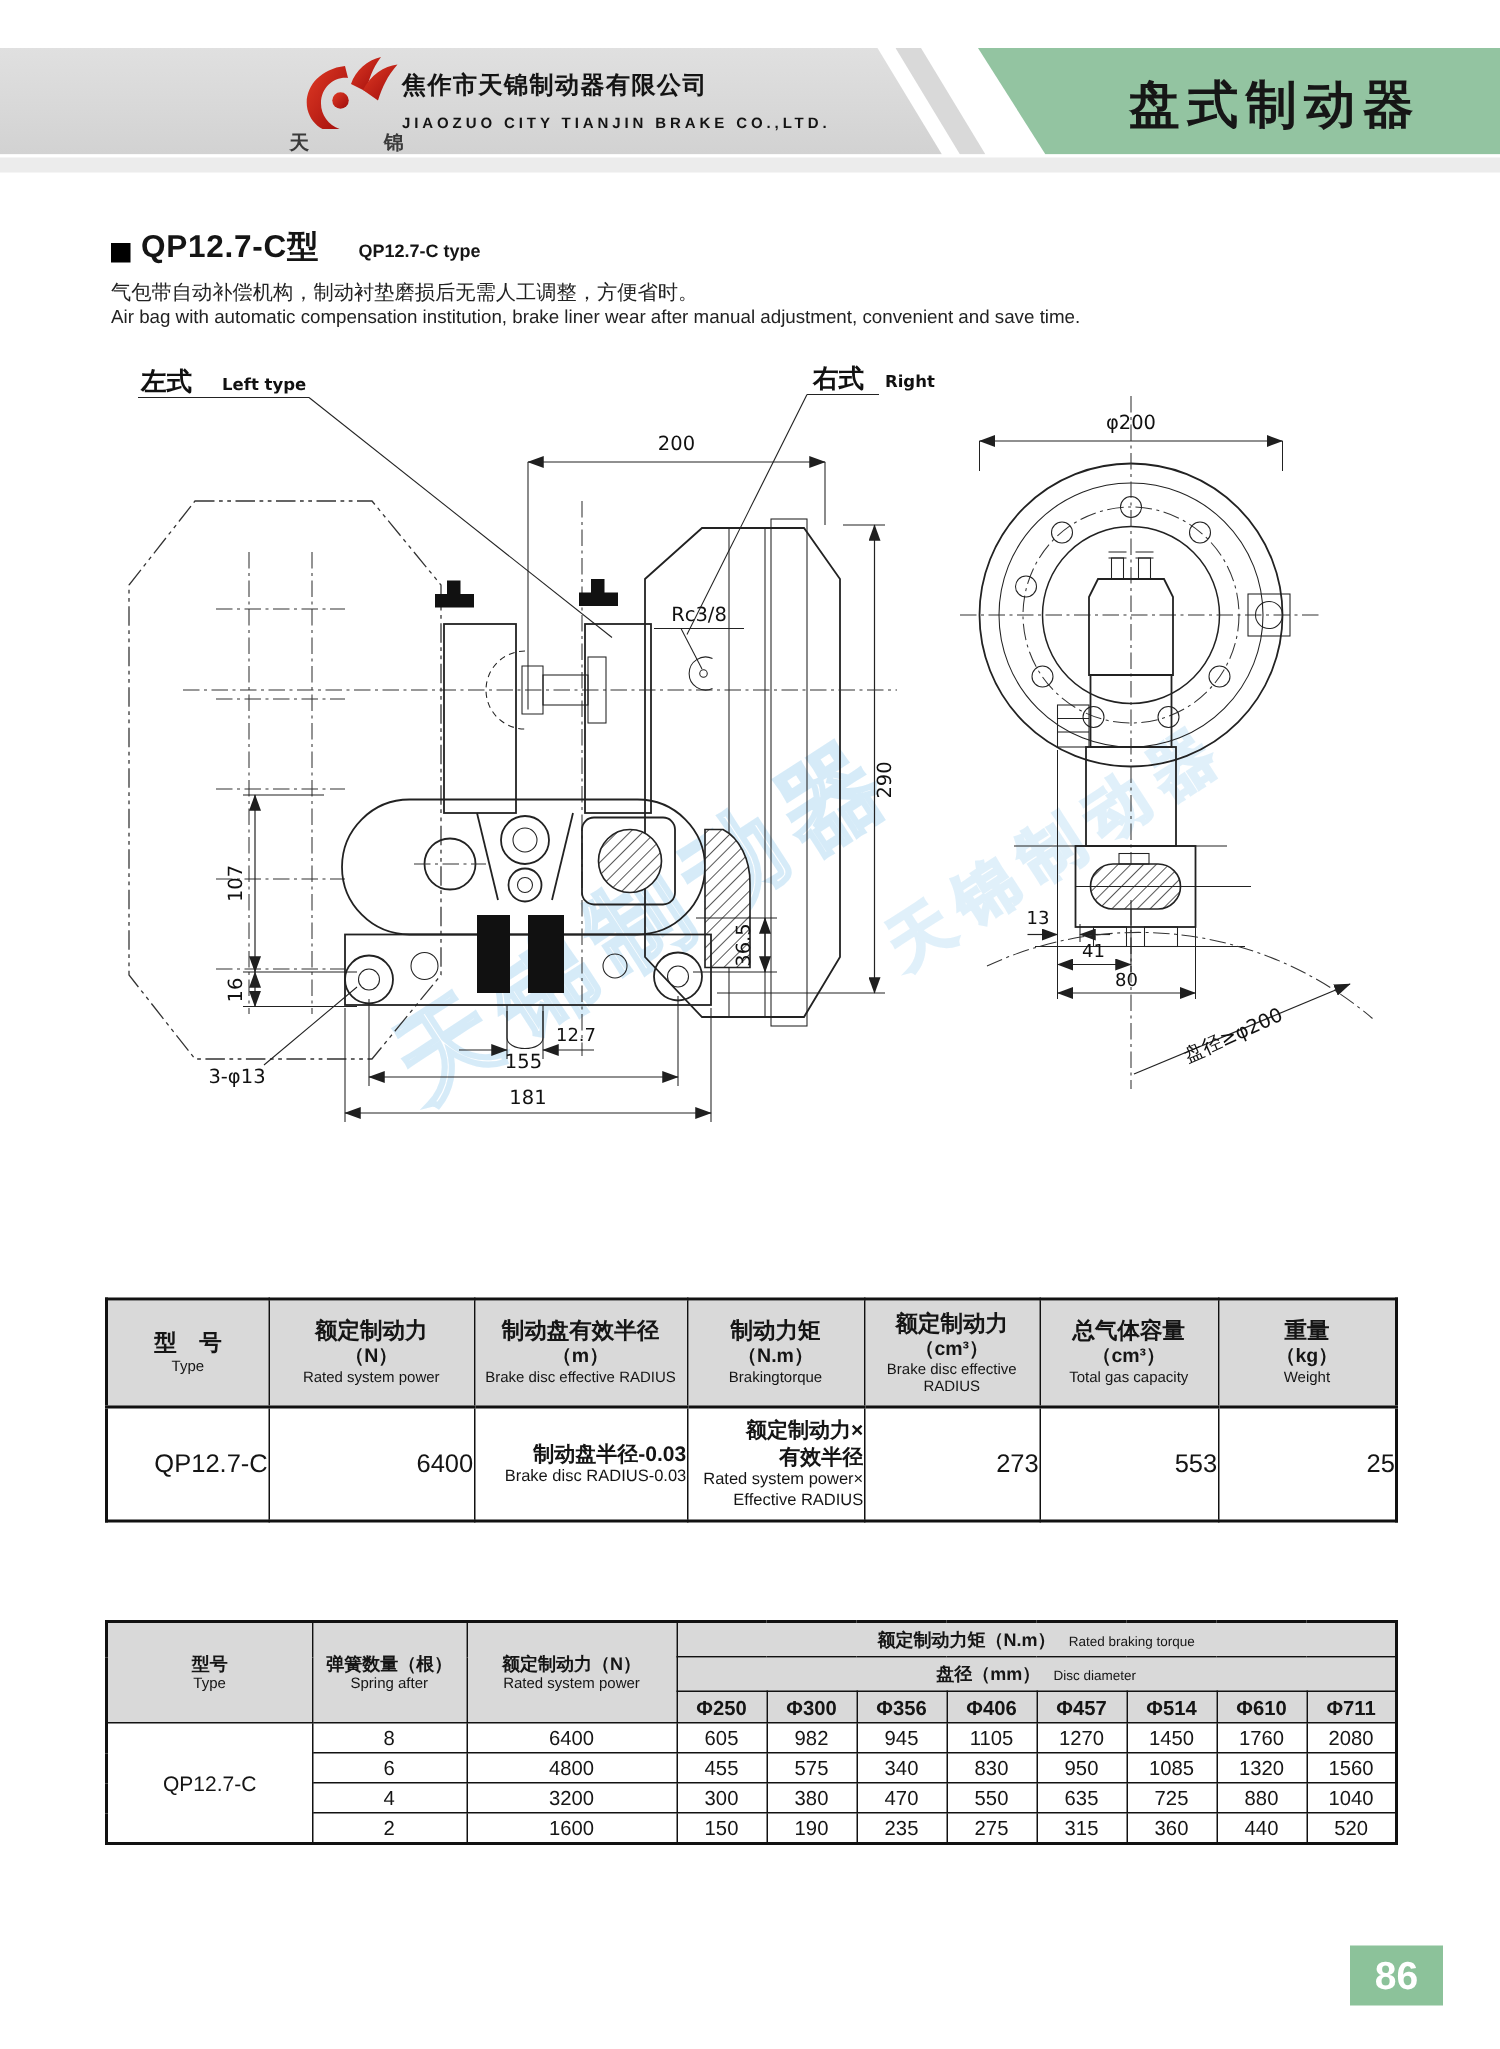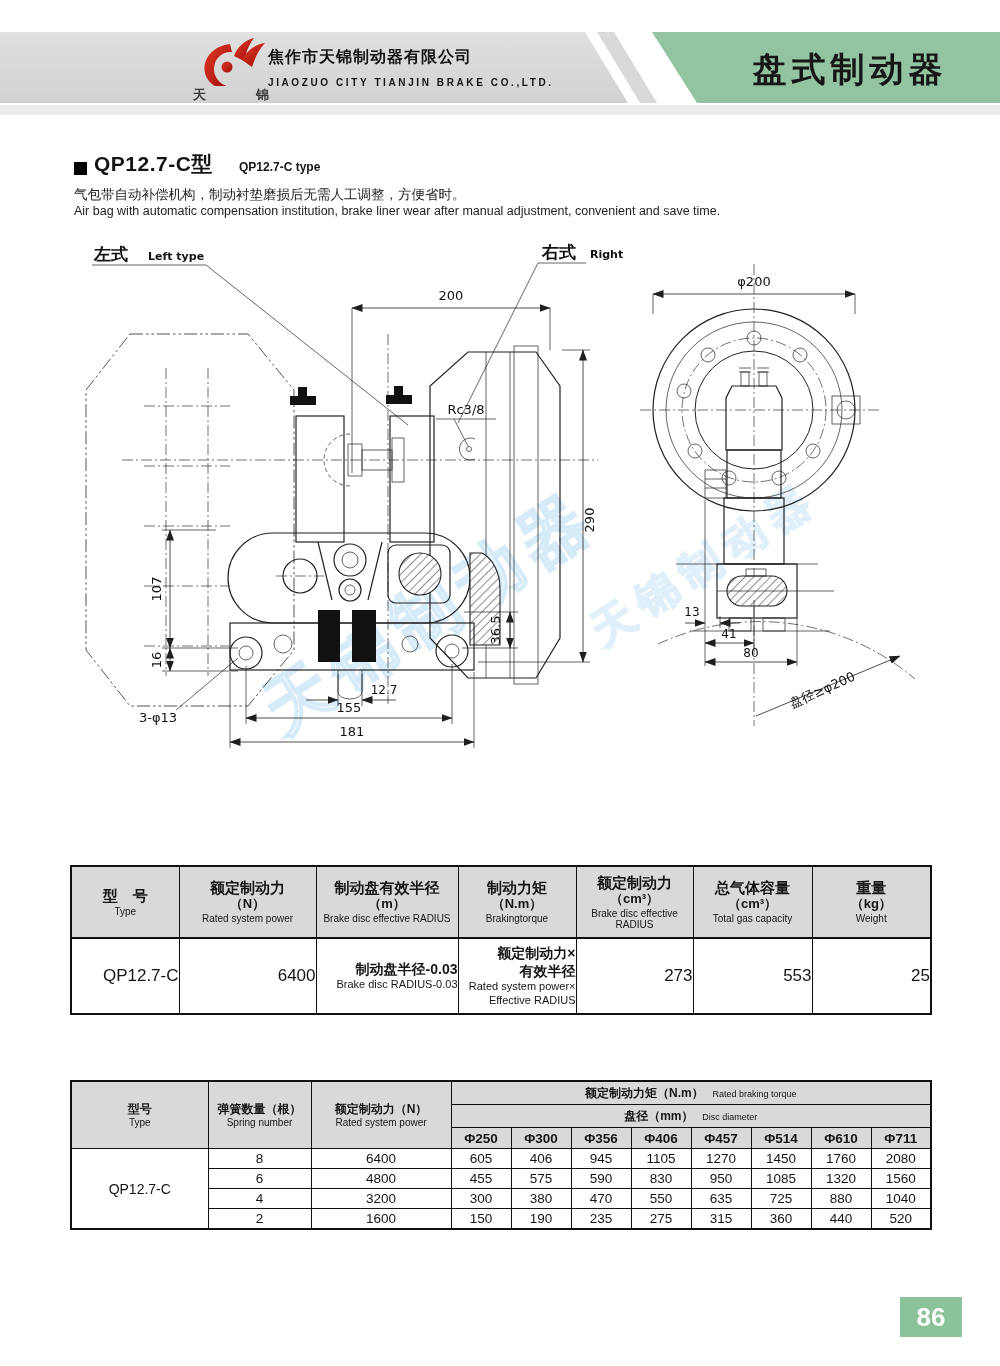--- a/index.html
+++ b/index.html
@@ -398,21 +398,21 @@
         <col style="width:60px">
     </colgroup>
     <tbody>
         <tr class="h">
       <td rowspan="3">
         <div class="hcn">型号</div>
         <div class="hen">Type</div>
       </td>
       <td rowspan="3">
         <div class="hcn">弹簧数量（根）</div>
-        <div class="hen">Spring number</div>
+        <div class="hen">Spring after</div>
       </td>
       <td rowspan="3">
         <div class="hcn">额定制动力（N）</div>
         <div class="hen">Rated system power</div>
       </td>
       <td colspan="8">
         <span class="hcn">额定制动力矩（N.m）</span>
         <span class="ihen">Rated braking torque</span>
       </td>
     </tr>
@@ -430,34 +430,34 @@
       <td>Φ457</td>
       <td>Φ514</td>
       <td>Φ610</td>
       <td>Φ711</td>
     </tr>
     <tr class="r">
       <td rowspan="4" class="modelcell">QP12.7-C</td>
       <td>8</td>
       <td>6400</td>
       <td>605</td>
-      <td>406</td>
+      <td>982</td>
       <td>945</td>
       <td>1105</td>
       <td>1270</td>
       <td>1450</td>
       <td>1760</td>
       <td>2080</td>
     </tr>
     <tr class="r">
       <td>6</td>
       <td>4800</td>
       <td>455</td>
       <td>575</td>
-      <td>590</td>
+      <td>340</td>
       <td>830</td>
       <td>950</td>
       <td>1085</td>
       <td>1320</td>
       <td>1560</td>
     </tr>
     <tr class="r">
       <td>4</td>
       <td>3200</td>
       <td>300</td>

